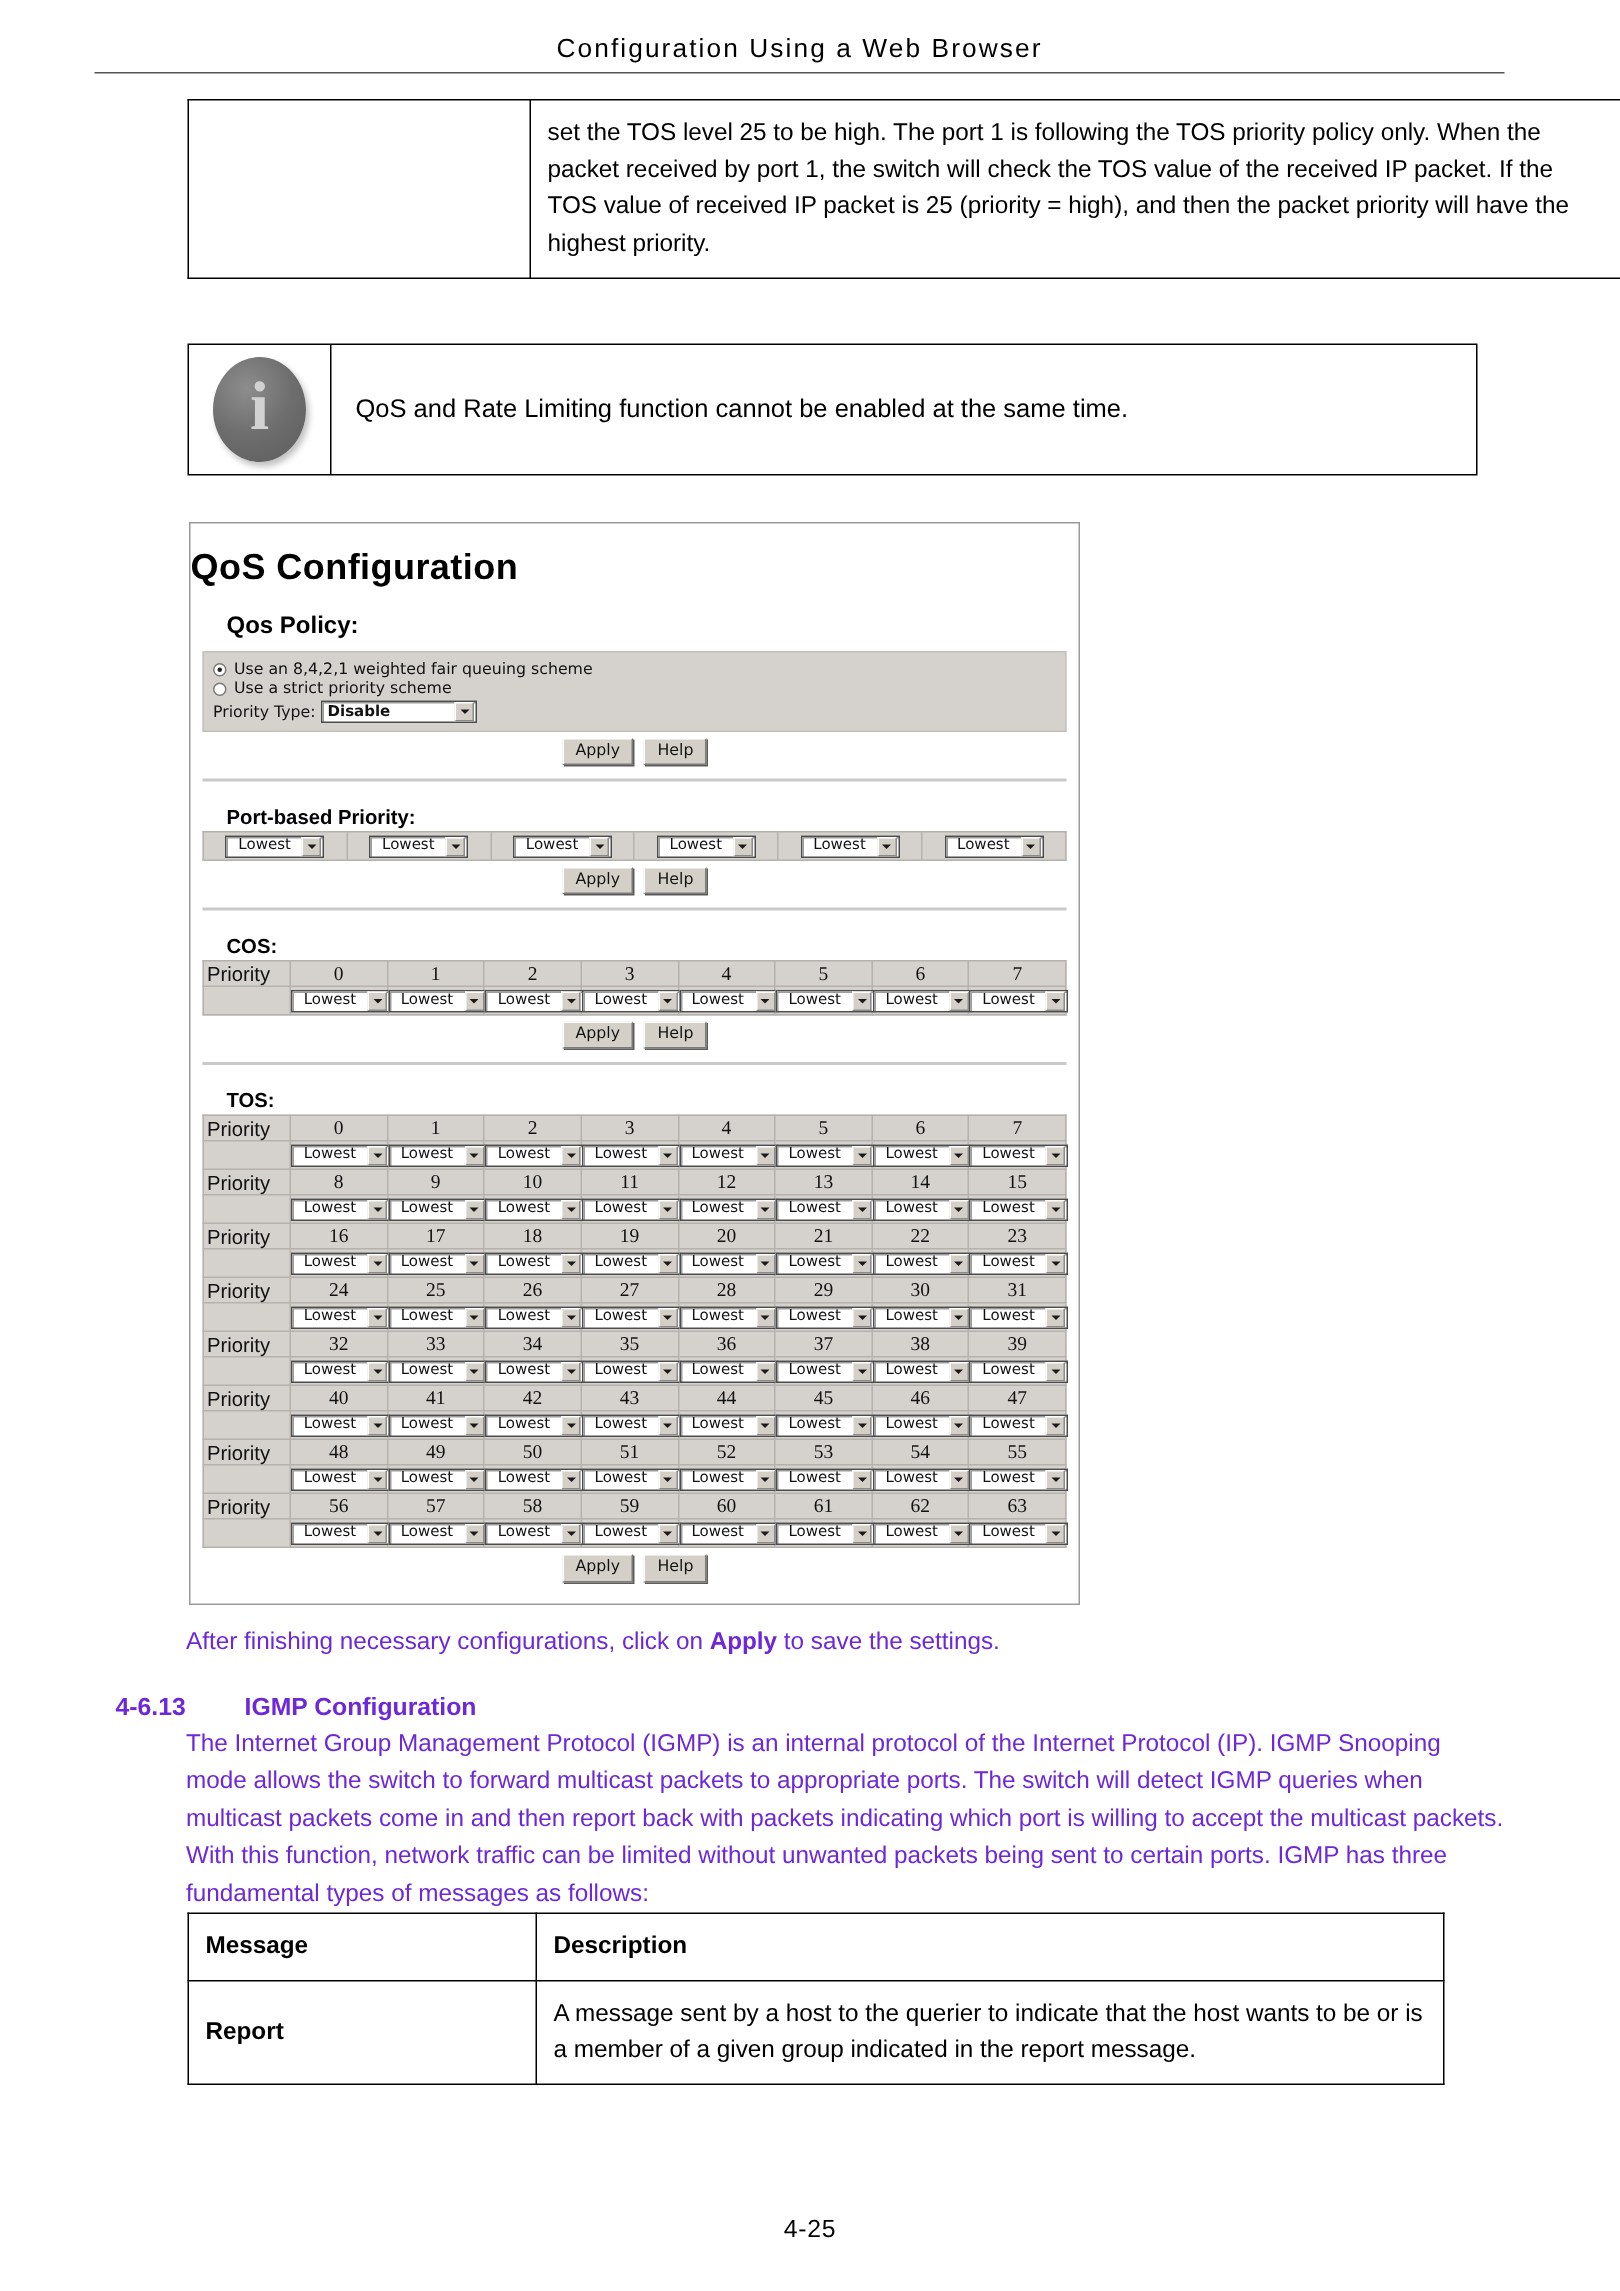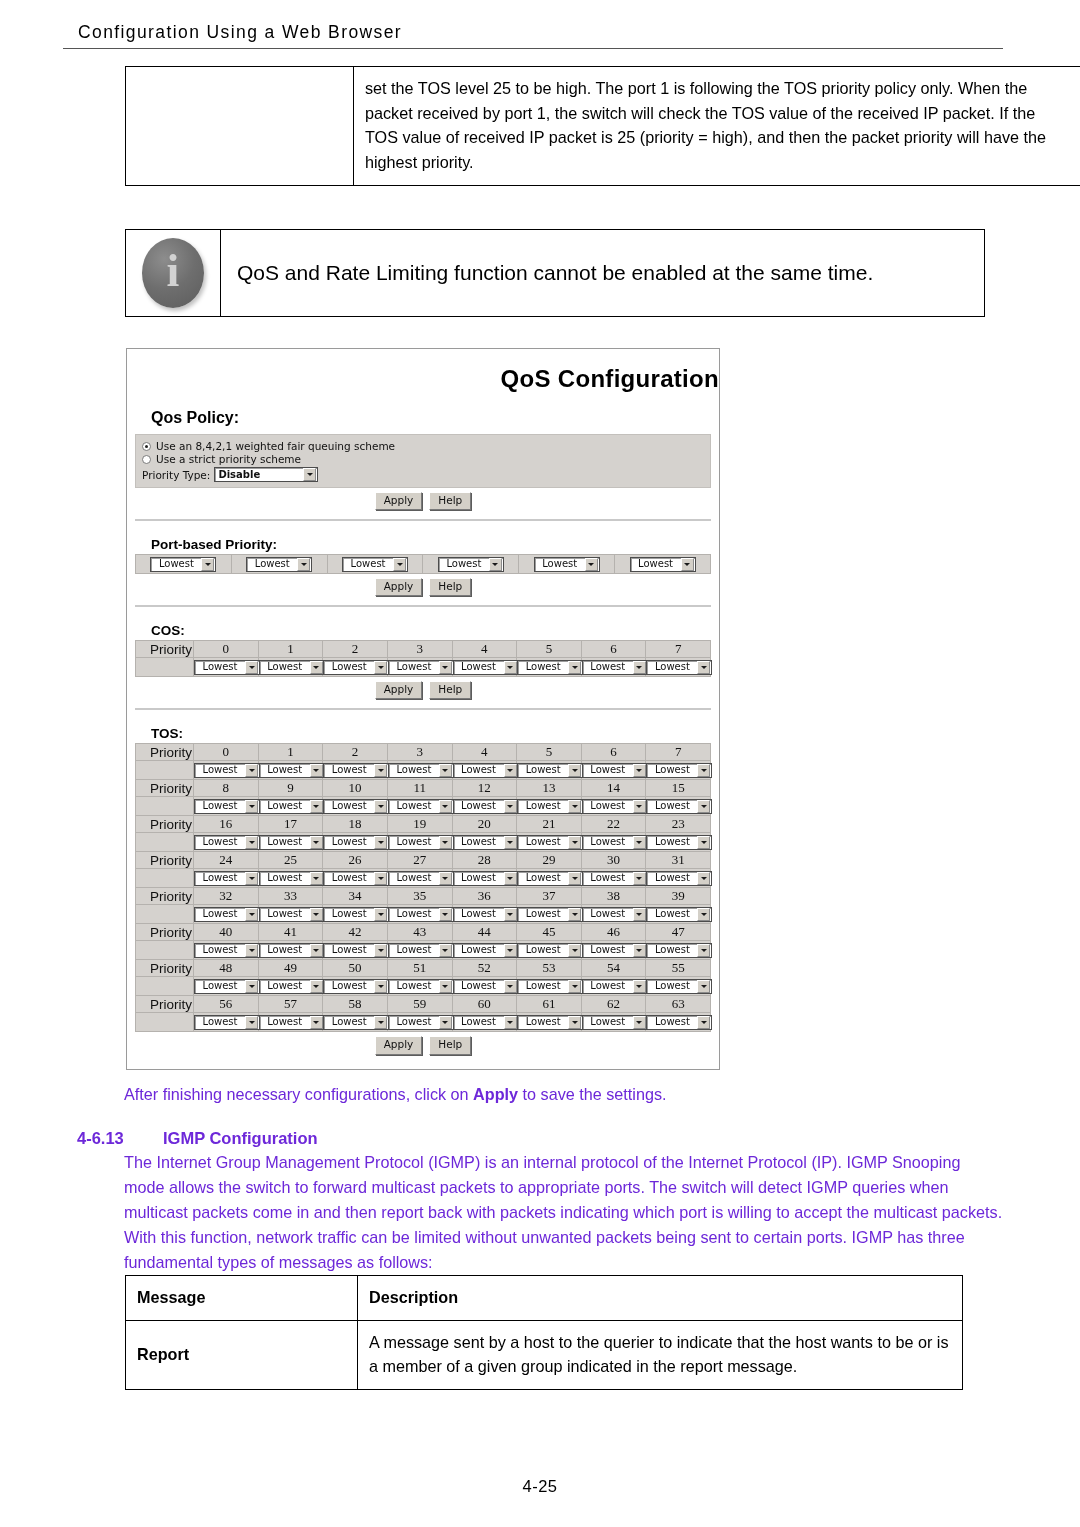--- a/index.html
+++ b/index.html
@@ -10,22 +10,22 @@
   body {
     width: 1080px; height: 1527px;
     position: relative;
     font-family: "Liberation Sans", sans-serif;
     color: #000;
     overflow: hidden;
   }
 
   
   .pg-header {
-    position: absolute; left: 78px; top: 22px; width: 940px;
-    text-align: left;
+    position: absolute; left: 63px; top: 22px; width: 940px;
+    text-align: center;
     font-size: 17.5px;
     letter-spacing: 1.4px;
     color: #000;
   }
   .pg-header-rule {
     position: absolute; left: 63px; top: 48px; width: 940px;
     border-top: 1.6px solid #555;
   }
 
   
@@ -74,34 +74,34 @@
     font-size: 46px;
     font-weight: bold;
     line-height: 1;
     position: relative;
     top: -2px;
   }
   .note-text {
     flex: 1;
     display: flex; align-items: center;
     padding-left: 16px;
-    font-size: 21px;
+    font-size: 17px;
   }
 
   
   .shot {
     position: absolute; left: 126px; top: 348px;
     width: 594px; height: 722px;
     border: 1.5px solid #9a9a9a;
     background: #ffffff;
     overflow: hidden;
     font-family: "DejaVu Sans", sans-serif;
   }
   .shot-title {
-    text-align: right;
+    text-align: left;
     font-size: 24px;
     font-weight: bold;
     color: #000;
     margin-top: 16px;
     letter-spacing: 0.3px;
     font-family: "Liberation Sans", sans-serif;
   }
   .sect-head {
     font-size: 16px; font-weight: bold;
     margin: 16px 0 7px 24px;
@@ -194,21 +194,21 @@
     text-align: center;
     font-size: 10.5px;
     color: #111;
     padding: 0;
     height: 16px;
   }
   .grid td.hdr { font-weight: bold; font-size: 10.5px; background: #d5d2ce; }
   .grid td.num { font-size: 13px; background: #d5d2ce; font-family: "Liberation Serif", serif; }
   .grid td.prio {
     font-size: 13.5px; background: #d5d2ce; text-align: left;
-    padding-left: 14px; font-family: "Liberation Sans", sans-serif;
+    padding-left: 2px; font-family: "Liberation Sans", sans-serif;
   }
   .grid td.ctl { background: #d5d2ce; height: 19px; }
   .grid td.ctl .sel { margin: 0 auto; }
   .grid td.blank { background: #d5d2ce; }
 
   
   .body-p {
     position: absolute;
     font-size: 16.2px;
     line-height: 1.55;

